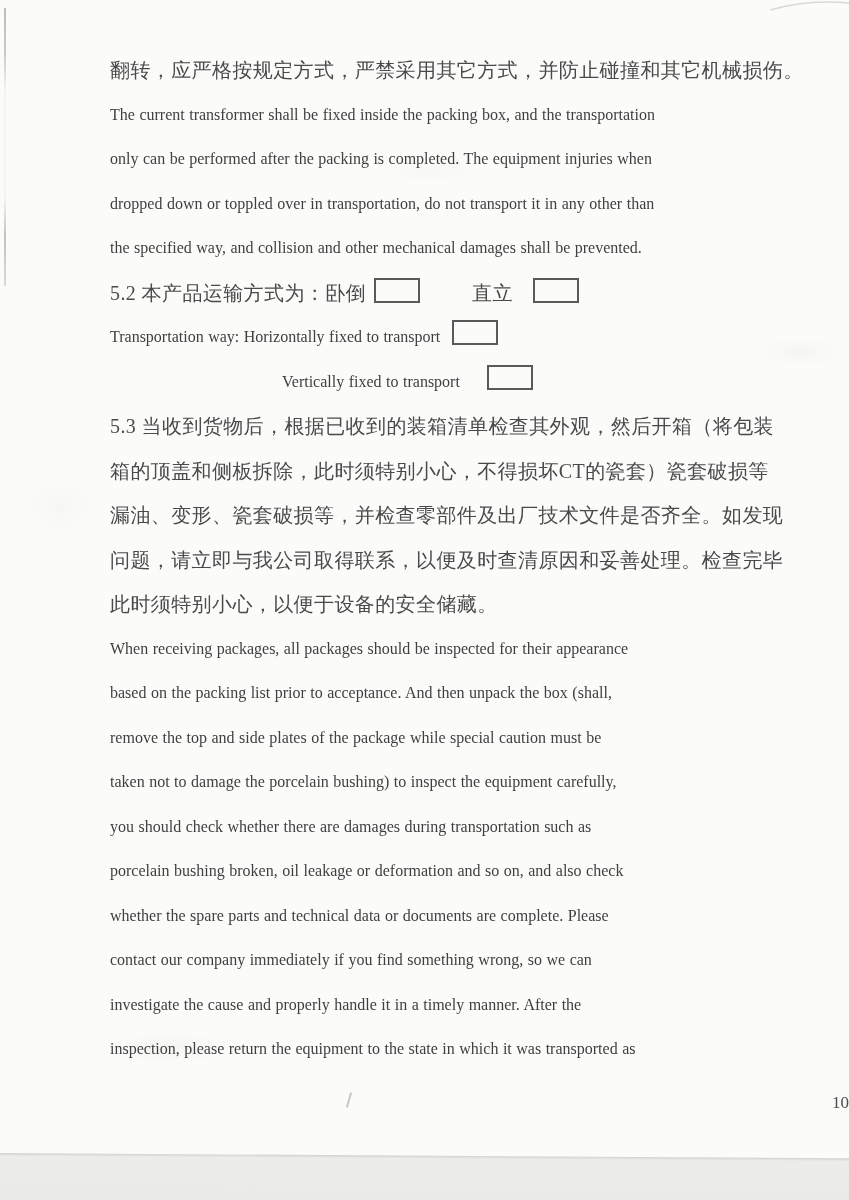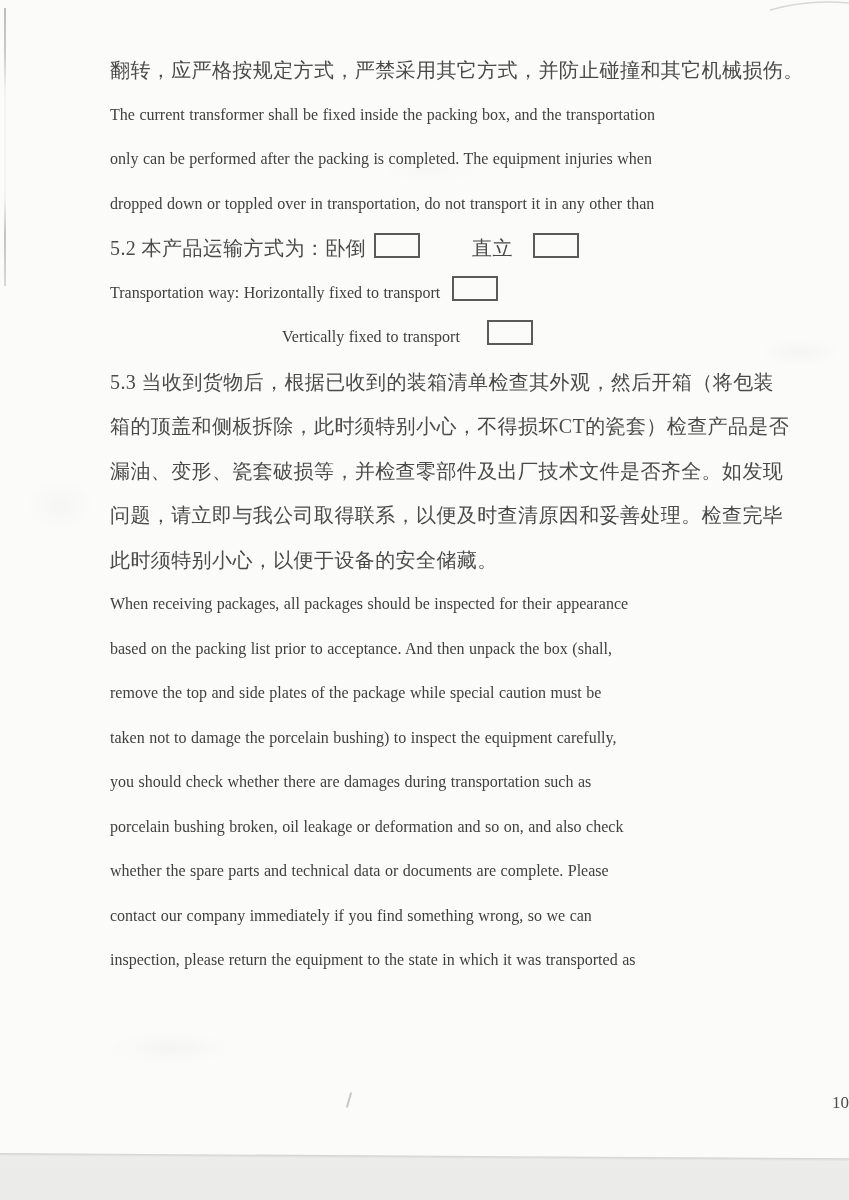--- a/index.html
+++ b/index.html
@@ -67,36 +67,38 @@
 
   <svg class="arc-top-right" viewBox="0 0 79 14" width="79" height="14">
     <path d="M0 10 Q 38 -1 79 3" stroke="#d8d8d8" stroke-width="1.6" fill="none"></path>
   </svg>
 
   <div class="doc" id="doc-body">
       <div class="line"><span class="zh">翻转，应严格按规定方式，严禁采用其它方式，并防止碰撞和其它机械损伤。</span></div>
       <div class="line"><span class="en">The current transformer shall be fixed inside the packing box, and the transportation</span></div>
       <div class="line"><span class="en">only can be performed after the packing is completed. The equipment injuries when</span></div>
       <div class="line"><span class="en">dropped down or toppled over in transportation, do not transport it in any other than</span></div>
+      <div class="line"><span class="en">the specified way, and collision and other mechanical damages shall be prevented.</span></div>
       <div class="line"><span class="zh">5.2 本产品运输方式为：卧倒</span><span class="gap-xs checkbox"></span><span class="gap-xl zh">直立</span><span class="gap-md checkbox"></span></div>
       <div class="line"><span class="en">Transportation way: Horizontally fixed to transport</span><span class="gap-sm checkbox"></span></div>
       <div class="line indent-vertical"><span class="en">Vertically fixed to transport</span><span class="gap-lg checkbox"></span></div>
       <div class="line"><span class="zh">5.3 当收到货物后，根据已收到的装箱清单检查其外观，然后开箱（将包装</span></div>
-      <div class="line"><span class="zh">箱的顶盖和侧板拆除，此时须特别小心，不得损坏CT的瓷套）检查产品是否</span></div>
+      <div class="line"><span class="zh">箱的顶盖和侧板拆除，此时须特别小心，不得损坏CT的瓷套）瓷套破损等</span></div>
       <div class="line"><span class="zh">漏油、变形、瓷套破损等，并检查零部件及出厂技术文件是否齐全。如发现</span></div>
       <div class="line"><span class="zh">问题，请立即与我公司取得联系，以便及时查清原因和妥善处理。检查完毕</span></div>
       <div class="line"><span class="zh">此时须特别小心，以便于设备的安全储藏。</span></div>
       <div class="line"><span class="en">When receiving packages, all packages should be inspected for their appearance</span></div>
       <div class="line"><span class="en">based on the packing list prior to acceptance. And then unpack the box (shall,</span></div>
       <div class="line"><span class="en">remove the top and side plates of the package while special caution must be</span></div>
       <div class="line"><span class="en">taken not to damage the porcelain bushing) to inspect the equipment carefully,</span></div>
       <div class="line"><span class="en">you should check whether there are damages during transportation such as</span></div>
       <div class="line"><span class="en">porcelain bushing broken, oil leakage or deformation and so on, and also check</span></div>
       <div class="line"><span class="en">whether the spare parts and technical data or documents are complete. Please</span></div>
       <div class="line"><span class="en">contact our company immediately if you find something wrong, so we can</span></div>
+      <div class="line"><span class="en">investigate the cause and properly handle it in a timely manner. After the</span></div>
       <div class="line"><span class="en">inspection, please return the equipment to the state in which it was transported as</span></div>
     </div>
 
   <div class="footer">
     <span class="page-num">10</span>
   </div>
   <div class="stray-slash"></div>
 
   <div class="page-bottom-edge"></div>
 

